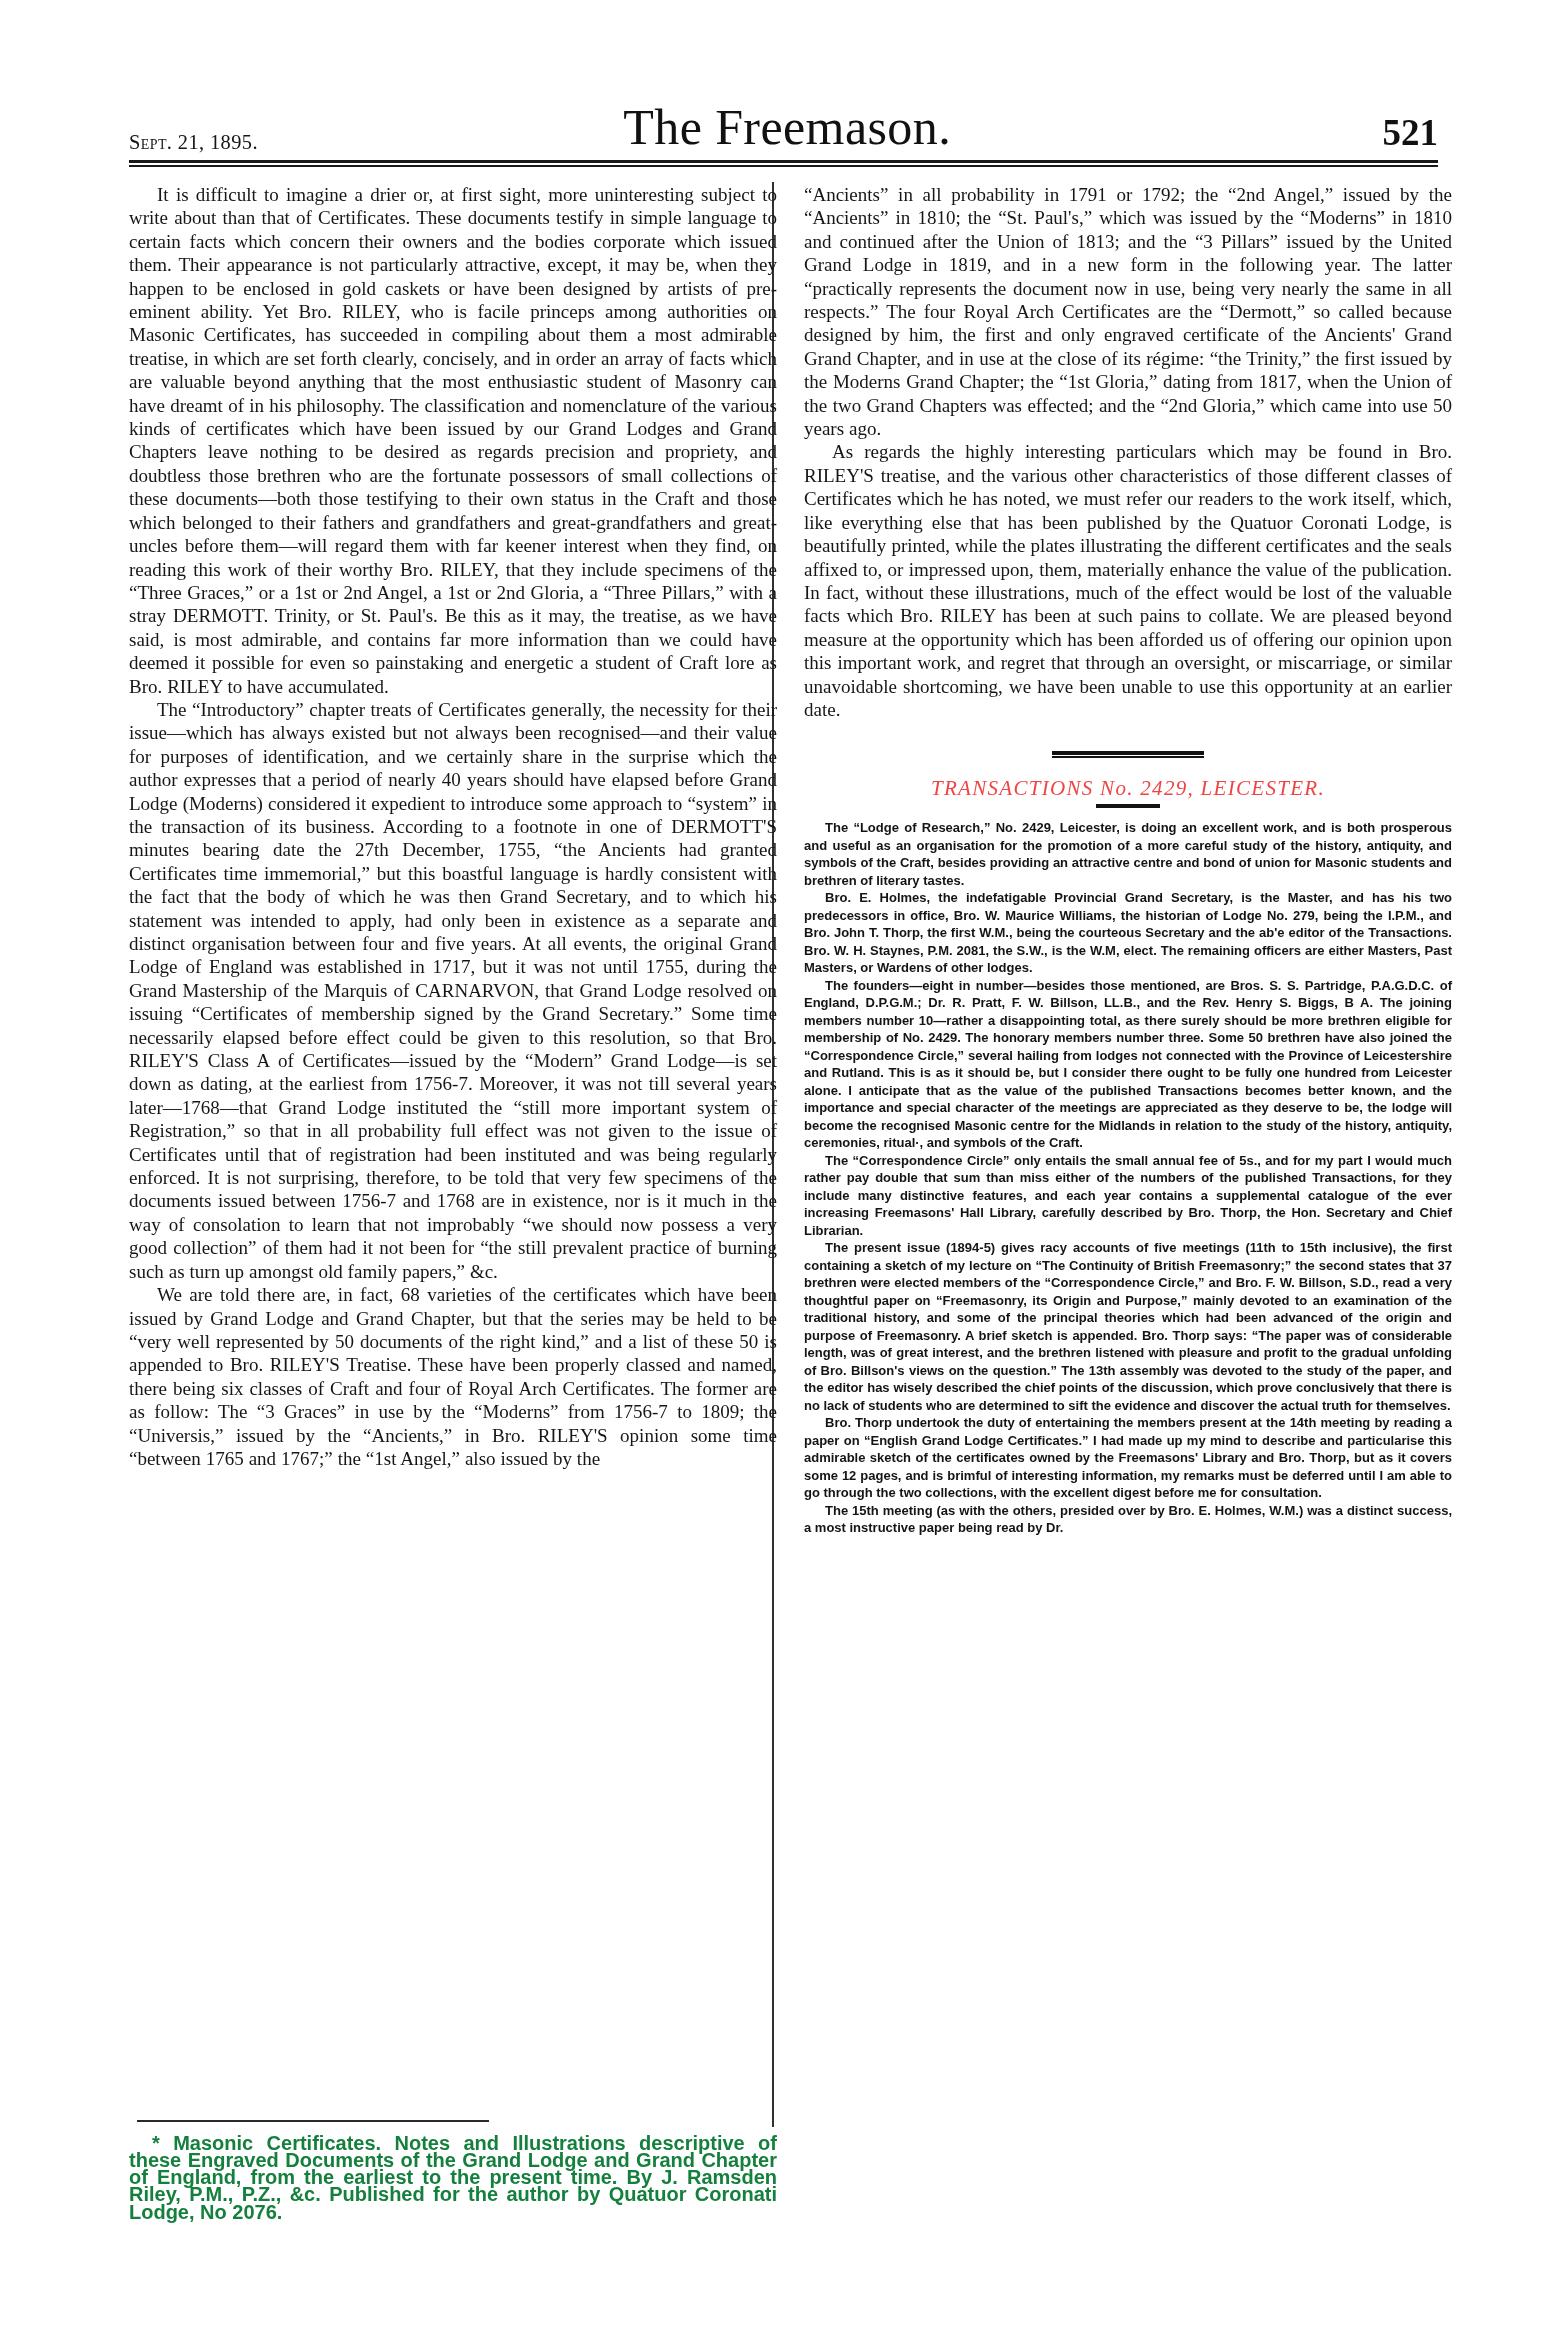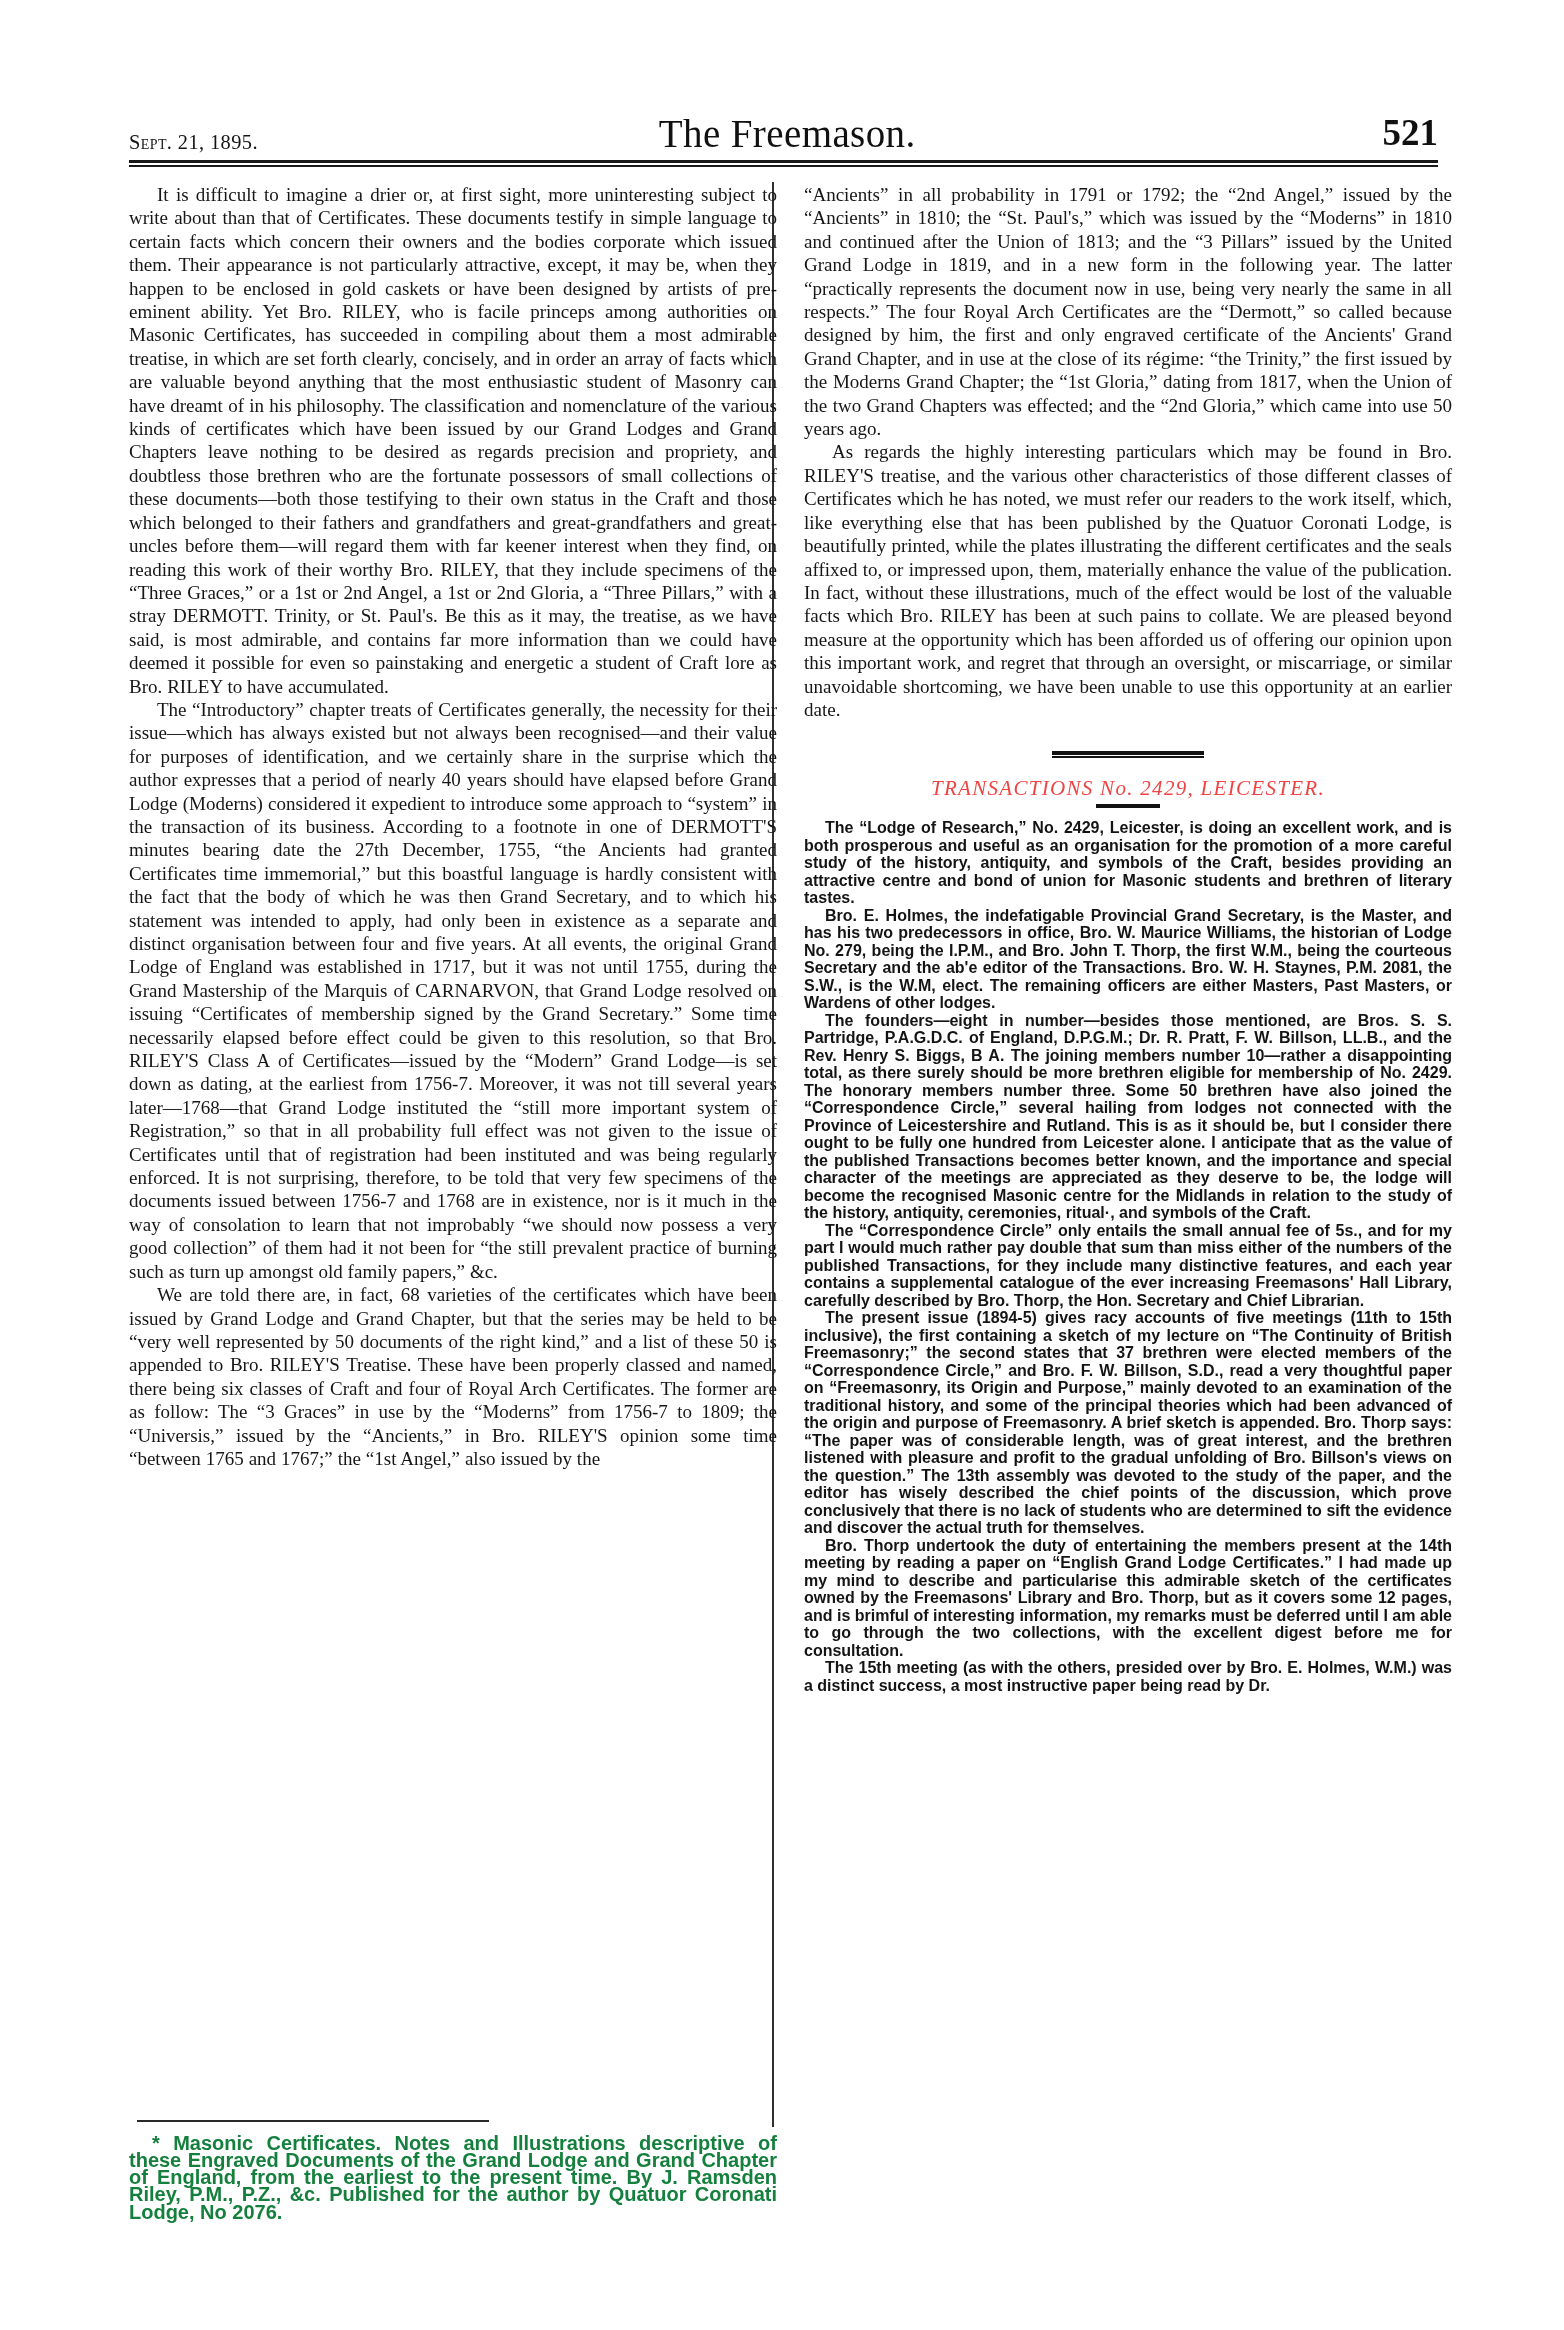--- a/index.html
+++ b/index.html
@@ -40,21 +40,21 @@
     font-family: "Liberation Serif", serif;
     font-size: 20.4px;
     font-variant: small-caps;
     letter-spacing: 0.4px;
     color: #151515;
     white-space: nowrap;
     padding-bottom: 1.6px;
   }
   .masthead-title {
     font-family: "Liberation Serif", serif;
-    font-size: 39px;
+    font-size: 50px;
     color: #111;
     letter-spacing: 0.4px;
     position: relative;
     left: -33px;
     white-space: nowrap;
     padding-bottom: 0px;
   }
   .masthead-folio {
     font-family: "Liberation Serif", serif;
     font-size: 37px;
@@ -145,21 +145,21 @@
     text-align: justify;
     text-indent: 28px;
     margin: 0;
     color: #161616;
     word-spacing: 0.2px;
   }
   p.body.noindent { text-indent: 0; }
 
   p.small {
     font-family: "Liberation Sans", sans-serif;
-    font-size: 16px;
+    font-size: 13px;
     line-height: 17.5px;
     text-align: justify;
     text-indent: 21px;
     margin: 0;
     color: #141414;
     font-weight: 600;
   }
 
   
   .footnote-wrap {

